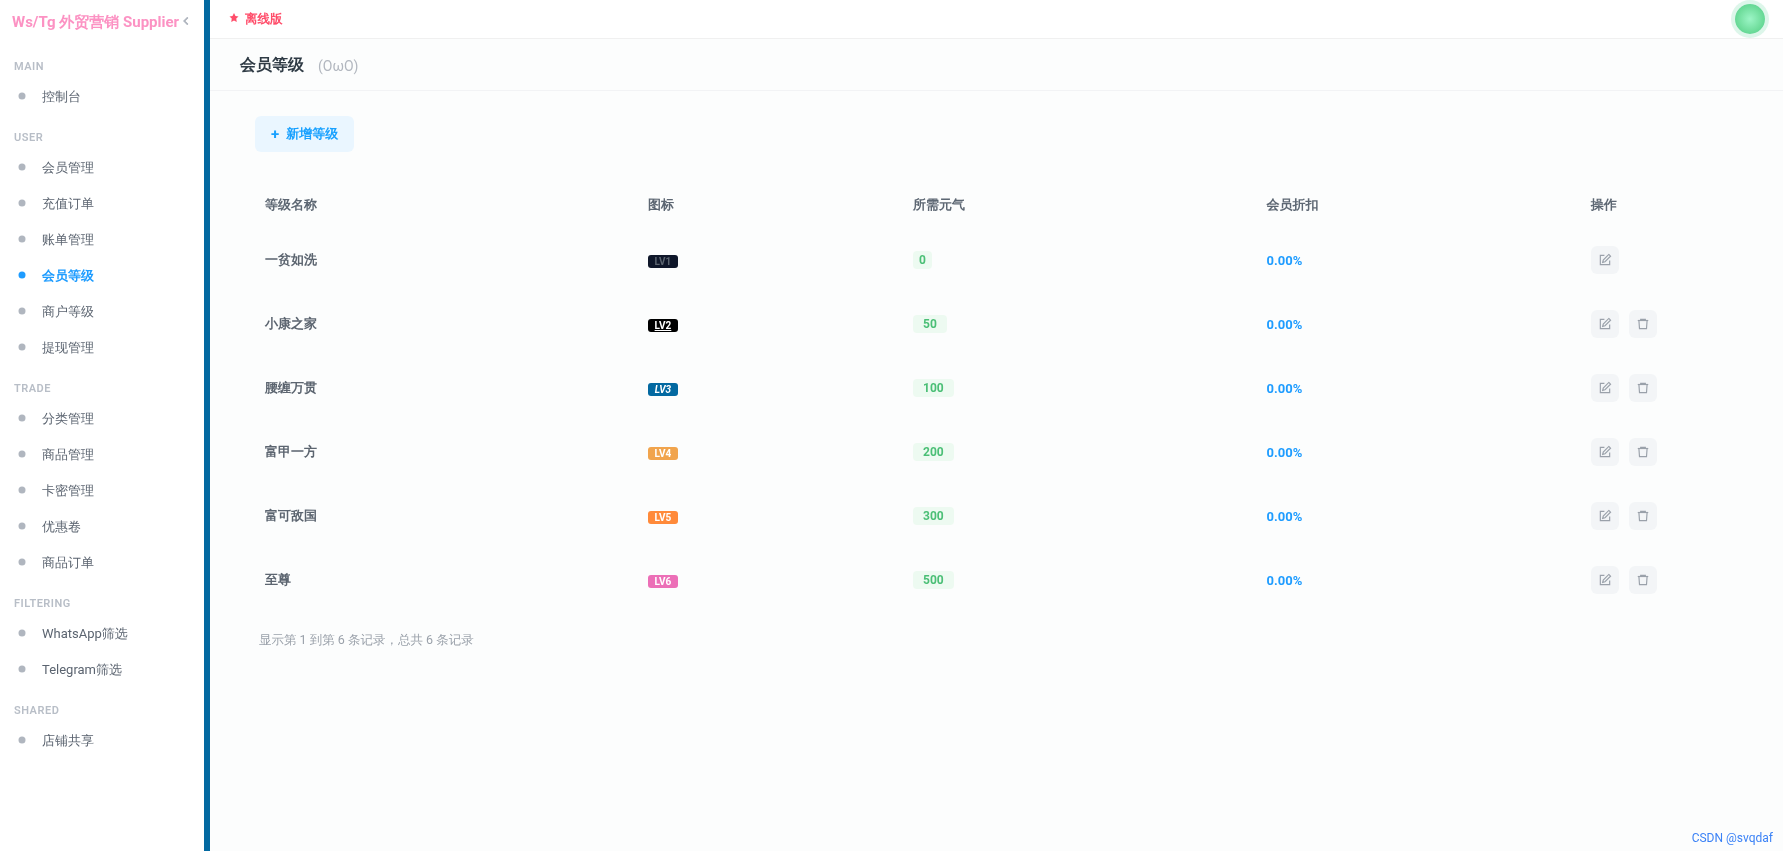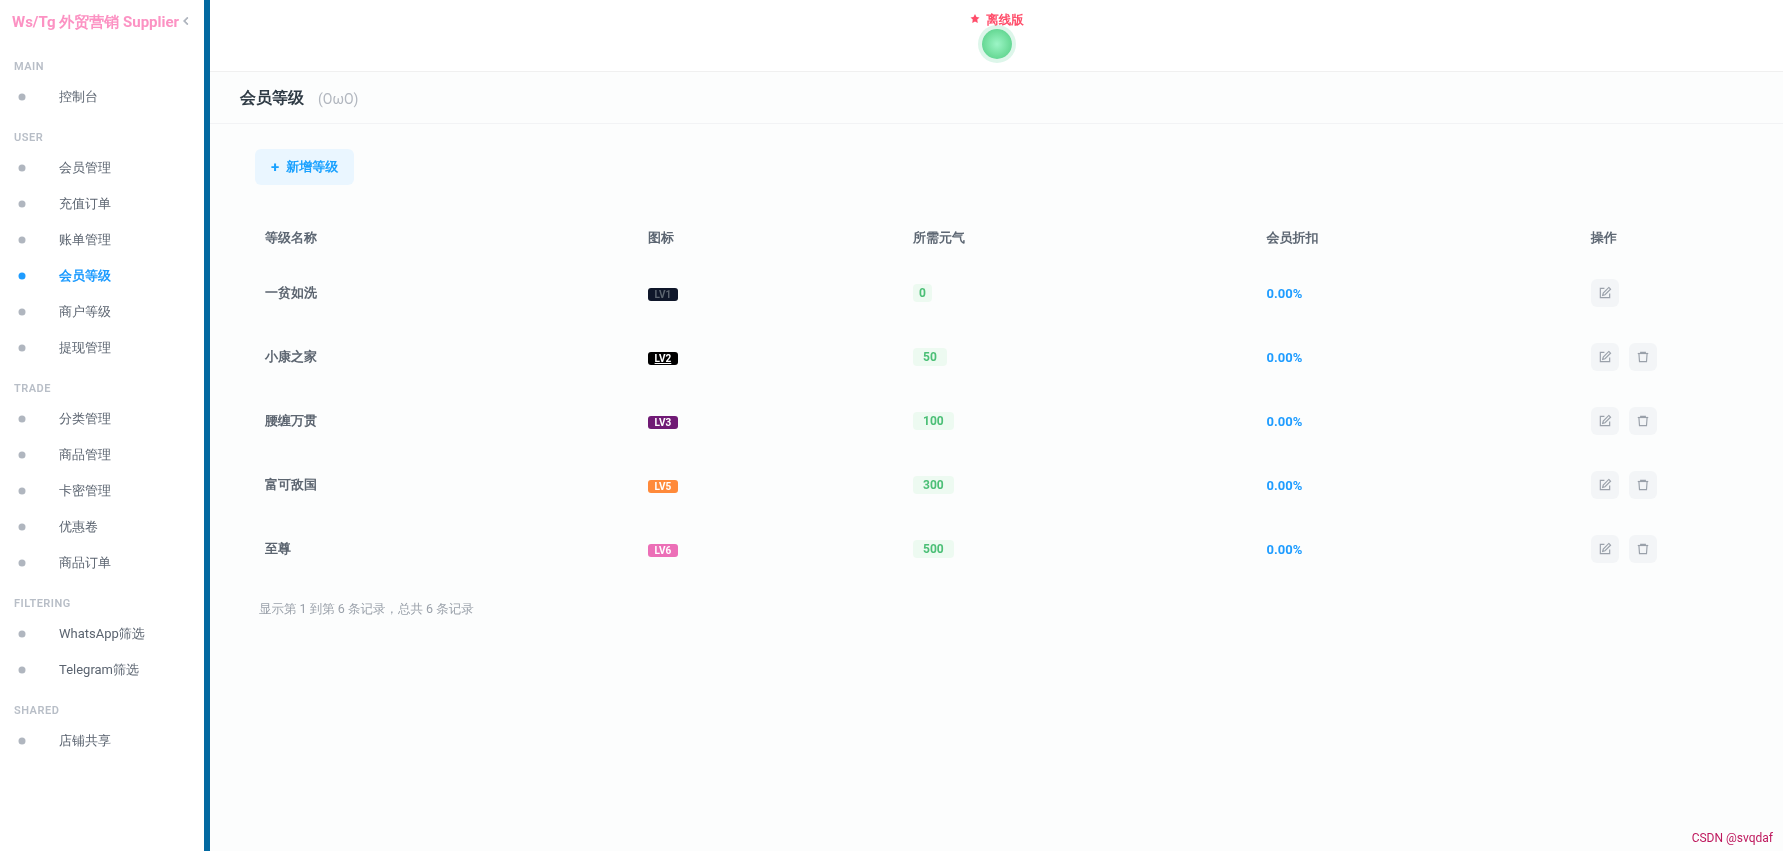--- a/index.html
+++ b/index.html
@@ -3,52 +3,52 @@
   <meta charset="utf-8">
   <style>
     * { margin: 0; padding: 0; box-sizing: border-box; font-family: -apple-system, BlinkMacSystemFont, "Segoe UI", Roboto, "Helvetica Neue", Arial, sans-serif; }
     body { background: #fff; color: #4a5568; font-size: 13px; overflow: hidden; }
     .layout { display: flex; height: 100vh; }
     .sidebar { width: 210px; padding: 10px 0; border-right: 6px solid #0369a1; display: flex; flex-direction: column; background: #fff; }
     .brand-row { display: flex; align-items: center; justify-content: space-between; padding: 3px 12px 12px 12px; }
     .brand { font-size: 15px; font-weight: 700; color: #fc92c3; white-space: nowrap; }
     .collapse-toggle { color: #b0b6bf; cursor: pointer; }
     .section-label { font-size: 11px; color: #b8bec7; font-weight: 600; letter-spacing: 0.5px; padding: 16px 14px 6px 14px; }
-    .nav-item { display: flex; align-items: center; gap: 29px; padding: 9px 14px; color: #5b6470; font-size: 13px; cursor: pointer; }
+    .nav-item { display: flex; gap: 12px; padding: 9px 14px; color: #5b6470; font-size: 13px; cursor: pointer; }
     .nav-item.active { color: #1e9cff; font-weight: 600; }
     .nav-item.active .nav-icon { color: #1e9cff; }
     .nav-icon { width: 16px; height: 16px; display: inline-flex; align-items: center; justify-content: center; color: #b0b6bf; flex-shrink: 0; }
     .main { flex: 1; display: flex; flex-direction: column; background: #fcfdfd; position: relative; }
-    .topbar { display: flex; align-items: center; justify-content: space-between; padding: 12px 18px; border-bottom: 1px solid #f0f0f0; background: #fff; flex-direction: column; }
+    .topbar { display: flex; align-items: center; justify-content: space-between; padding: 4px 18px; border-bottom: 1px solid #f0f0f0; background: #fff; }
     .offline-tag { display: inline-flex; align-items: center; gap: 5px; color: #ff4d6a; font-size: 12.5px; font-weight: 600; }
     .avatar { width: 30px; height: 30px; border-radius: 50%; background: radial-gradient(circle at center, #9cf5c6 0%, #6ddc9a 60%, #4fc98a 100%); box-shadow: 0 0 0 4px rgba(120,220,170,0.25); }
     .page-head { display: flex; align-items: center; gap: 14px; padding: 16px 30px 14px; border-bottom: 1px solid #f2f3f5; }
     .page-title { color: #2f3b45; font-size: 16px; font-weight: 700; }
     .page-sub { color: #b2b7bf; font-size: 14px; }
     .content { padding: 25px 45px; }
     .add-btn { display: inline-flex; align-items: center; gap: 7px; color: #19a1ff; background: #eaf6ff; border: none; padding: 9px 16px; border-radius: 6px; font-size: 13px; font-weight: 600; cursor: pointer; margin-bottom: 30px; }
     .add-btn .plus { font-size: 15px; font-weight: 700; }
     table { border-collapse: collapse; width: calc(100% - 10px); }
     th { text-align: left; font-size: 13px; color: #5d6773; font-weight: 700; padding: 14px 10px; }
     td { padding: 18px 10px; font-size: 13px; }
     .name-cell { color: #5c6570; font-weight: 700; }
     .lv-badge { display: inline-flex; align-items: center; justify-content: center; border-radius: 3px; font-size: 10px; font-weight: 700; color: #fff; padding: 1px 4px; min-width: 30px; }
     .lv-badge.c1 { background: #0f172a; color: #5c6570; }
     .lv-badge.c2 { background: #000000; text-decoration: underline; }
-    .lv-badge.c3 { background: #701a75; }
+    .lv-badge.c3 { background: #0369a1; font-style: italic; }
     .lv-badge.c4 { background: #f1a44d; }
     .lv-badge.c5 { background: #ff8a3a; }
     .lv-badge.c6 { background: #ec6fb7; }
     .points { display: inline-block; background: #edfaf1; color: #4bbf76; font-weight: 700; padding: 2px 10px; border-radius: 4px; font-size: 12px; }
     .points.zero { padding: 2px 6px; }
     .discount { color: #1e9cff; font-weight: 700; }
     .actions { display: flex; gap: 10px; }
     .icon-btn { width: 28px; height: 28px; border-radius: 6px; background: #f3f5f7; display: inline-flex; align-items: center; justify-content: center; color: #9aa1aa; cursor: pointer; }
     .table-foot { color: #9aa1aa; font-size: 12.5px; margin-top: 20px; padding-left: 4px; }
-    .watermark { position: fixed; right: 10px; bottom: 6px; color: #be185d; font-size: 12px; }
+    .watermark { position: fixed; right: 10px; bottom: 6px; color: #3b82f6; font-size: 12px; }
   </style>
 </head>
 <body>
 
 <div class="layout">
   <aside class="sidebar">
     <div class="brand-row">
       <div class="brand">Ws/Tg 外贸营销 Supplier</div>
       <span class="collapse-toggle">
         <svg width="14" height="14" viewBox="0 0 24 24" fill="none" stroke="currentColor" stroke-width="2.5">
@@ -277,20 +277,43 @@
                     <svg width="14" height="14" viewBox="0 0 24 24" fill="none" stroke="currentColor" stroke-width="2">
                       <path d="M3 6h18"></path>
                       <path d="M8 6V4h8v2"></path>
                       <path d="M19 6l-1 14H6L5 6"></path>
                     </svg>
                   </span>
                 </div>
               </td>
             </tr>
             <tr>
+              <td class="name-cell">富甲一方</td>
+              <td><span class="lv-badge c4">LV4</span></td>
+              <td><span class="points">200</span></td>
+              <td class="discount">0.00%</td>
+              <td>
+                <div class="actions">
+                  <span class="icon-btn">
+                    <svg width="14" height="14" viewBox="0 0 24 24" fill="none" stroke="currentColor" stroke-width="2">
+                      <path d="M11 4H4v16h16v-7"></path>
+                      <path d="M18.5 2.5l3 3L12 15l-4 1 1-4z"></path>
+                    </svg>
+                  </span>
+                  <span class="icon-btn">
+                    <svg width="14" height="14" viewBox="0 0 24 24" fill="none" stroke="currentColor" stroke-width="2">
+                      <path d="M3 6h18"></path>
+                      <path d="M8 6V4h8v2"></path>
+                      <path d="M19 6l-1 14H6L5 6"></path>
+                    </svg>
+                  </span>
+                </div>
+              </td>
+            </tr>
+            <tr>
               <td class="name-cell">富可敌国</td>
               <td><span class="lv-badge c5">LV5</span></td>
               <td><span class="points">300</span></td>
               <td class="discount">0.00%</td>
               <td>
                 <div class="actions">
                   <span class="icon-btn">
                     <svg width="14" height="14" viewBox="0 0 24 24" fill="none" stroke="currentColor" stroke-width="2">
                       <path d="M11 4H4v16h16v-7"></path>
                       <path d="M18.5 2.5l3 3L12 15l-4 1 1-4z"></path>

